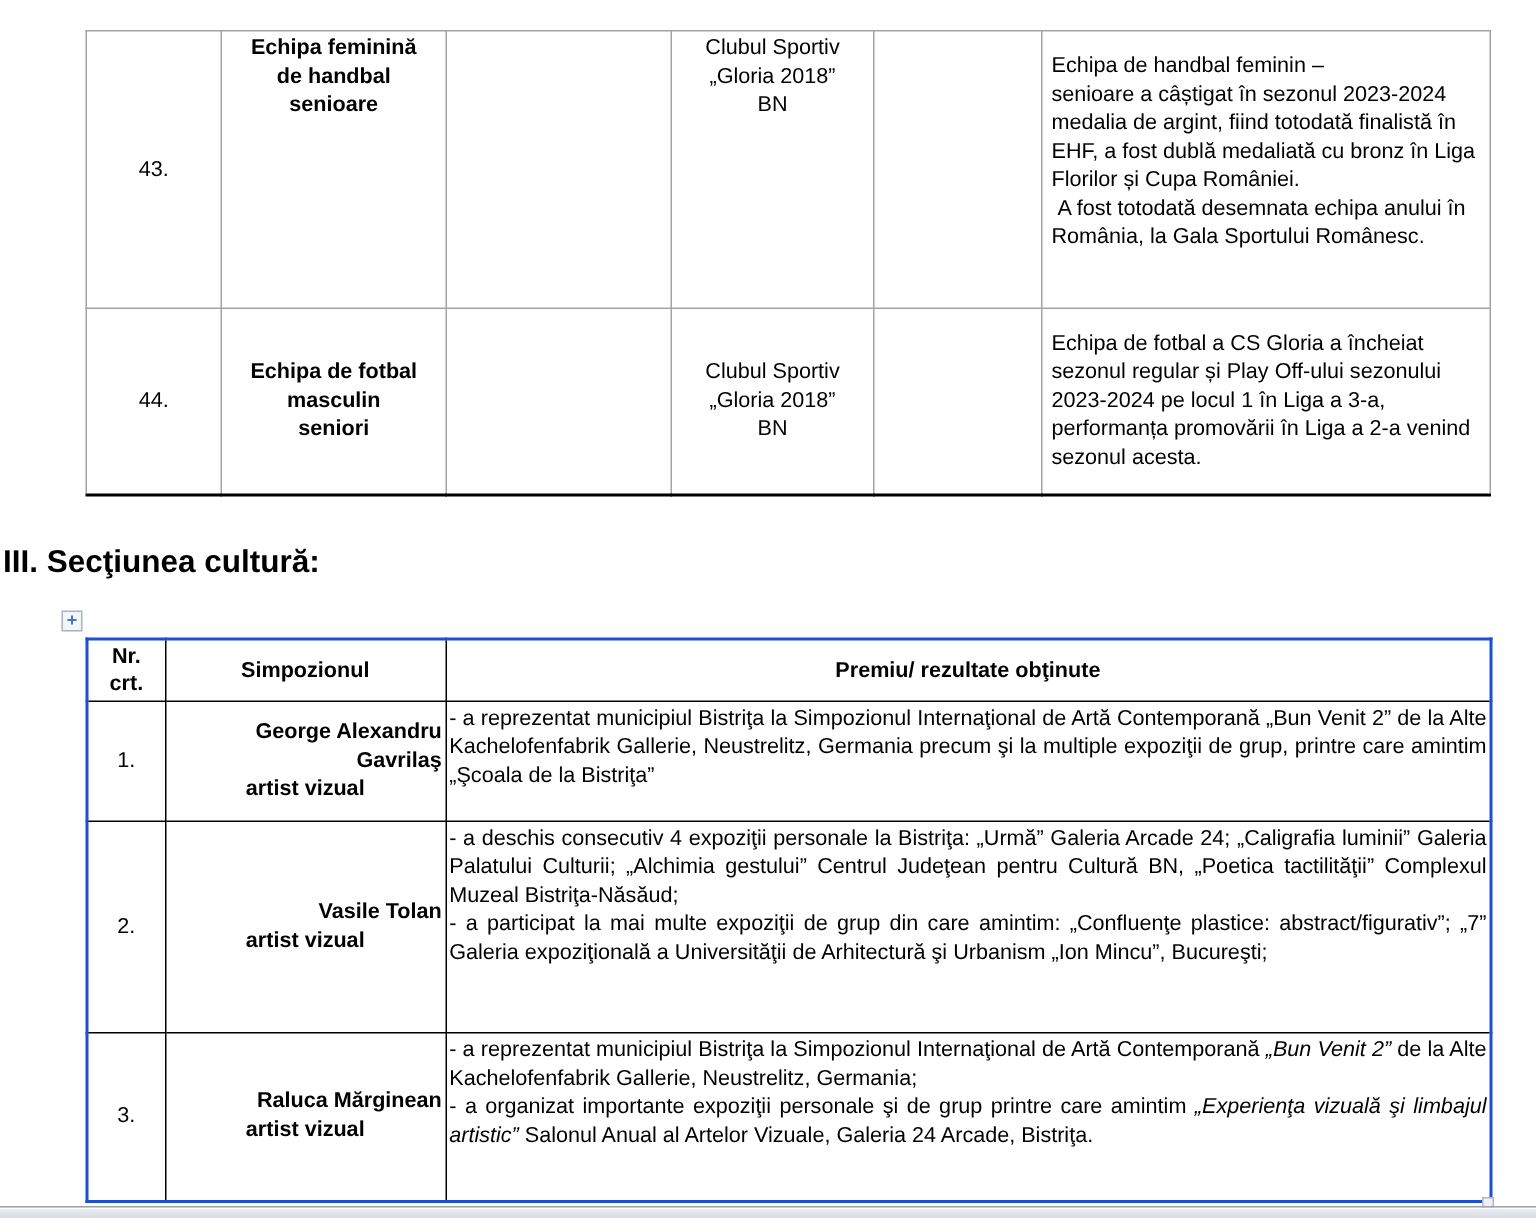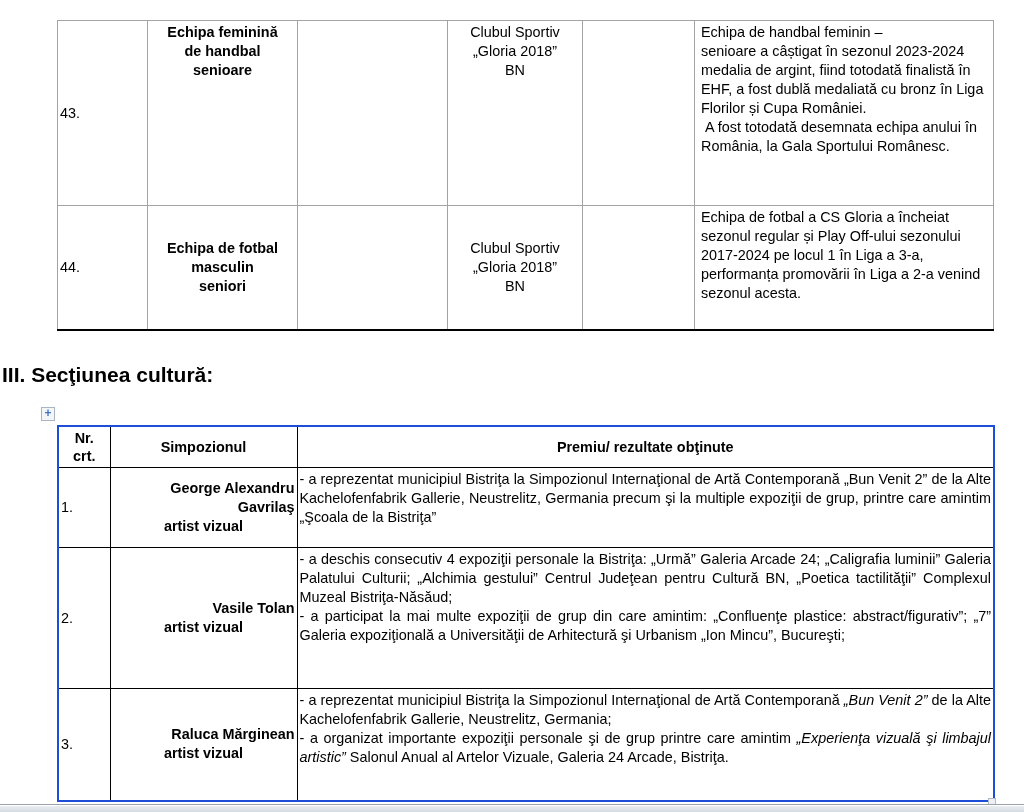--- a/index.html
+++ b/index.html
@@ -8,25 +8,25 @@
     font-family:"Liberation Sans","DejaVu Sans",sans-serif;color:#000;
   }
   table{border-collapse:collapse;table-layout:fixed;width:936px;position:absolute;left:57px;
         font-size:14.4px;line-height:19px;}
   .t1{top:20px;border:1px solid #000;border-bottom-width:2px;}
   .t1 td{border:1px solid #a3a3a3;padding:2px;}
   .t2{top:425px;border:2px solid #1d4ed8;}
   .t2 th,.t2 td{border:1px solid #000;padding:2px;}
   .va-top{vertical-align:top;}
   .va-mid{vertical-align:middle;}
-  .c-nr{text-align:left;vertical-align:middle;}
+  .c-nr{text-align:center;vertical-align:middle;}
   .c-name{text-align:center;font-weight:bold;white-space:pre-line;}
   .c-club{text-align:center;white-space:pre-line;}
   .c-empty{background:#fff;}
-  .t1 .c-result{vertical-align:top;text-align:left;white-space:pre-wrap;padding:2px 4px 2px 6px;}
+  .t1 .c-result{vertical-align:top;text-align:left;white-space:pre-wrap;padding:14px 4px 2px 6px;}
   .t2 th{font-weight:bold;text-align:center;vertical-align:middle;white-space:pre-line;line-height:18px;}
   .c-nom{text-align:center;vertical-align:middle;}
   .nom-name{font-weight:bold;white-space:pre-line;text-align:right;}
   .nom-role{font-weight:bold;}
   .c-res{vertical-align:top;text-align:justify;white-space:pre-line;padding:3px 7px 3px 7px;}
   .it{font-style:italic;margin-top:20px;}
   .heading{position:absolute;left:2px;top:363px;font-size:21px;font-weight:bold;}
   .tbl-handle{
     position:absolute;left:41px;top:407px;width:12px;height:12px;
     border:1px solid #a9b4c0;background:#f3f6f9;
@@ -75,21 +75,21 @@
       <tr style="height:124px">
         <td class="c-nr">44.</td>
         <td class="c-name va-mid">Echipa de fotbal
 masculin
 seniori</td>
         <td class="c-empty"></td>
         <td class="c-club va-mid">Clubul Sportiv
 „Gloria 2018”
 BN</td>
         <td class="c-empty"></td>
-        <td class="c-result">Echipa de fotbal a CS Gloria a încheiat sezonul regular și Play Off-ului sezonului 2017-2024 pe locul 1 în Liga a 3-a, performanța promovării în Liga a 2-a venind sezonul acesta.</td>
+        <td class="c-result">Echipa de fotbal a CS Gloria a încheiat sezonul regular și Play Off-ului sezonului 2023-2024 pe locul 1 în Liga a 3-a, performanța promovării în Liga a 2-a venind sezonul acesta.</td>
       </tr>
     </tbody>
   </table>
 
   <div class="heading">III. Secţiunea cultură:</div>
 
   <div class="tbl-handle" style="color:#4472c4">+</div>
 
   <table class="t2">
     <colgroup>

